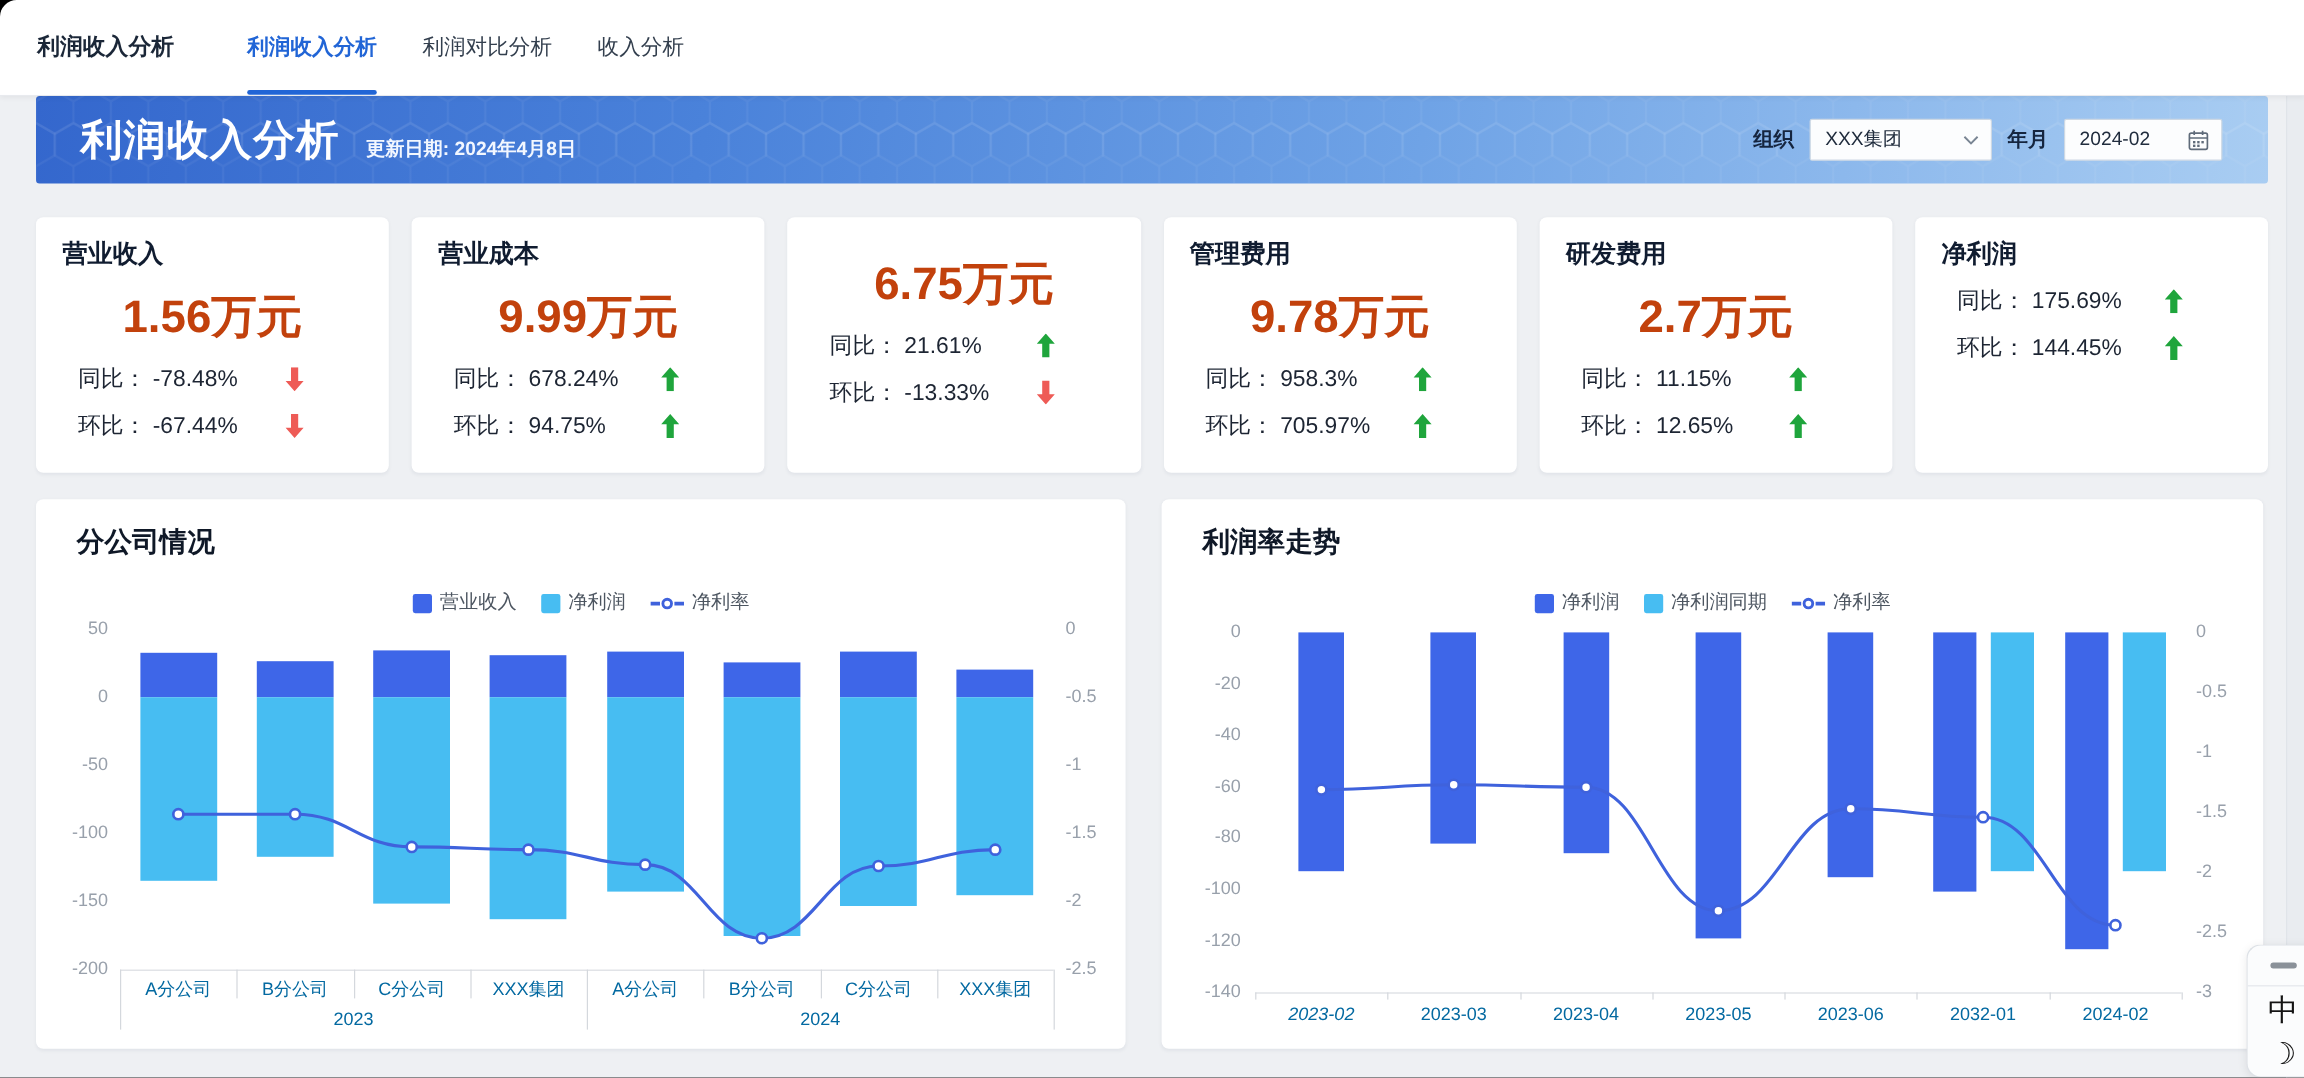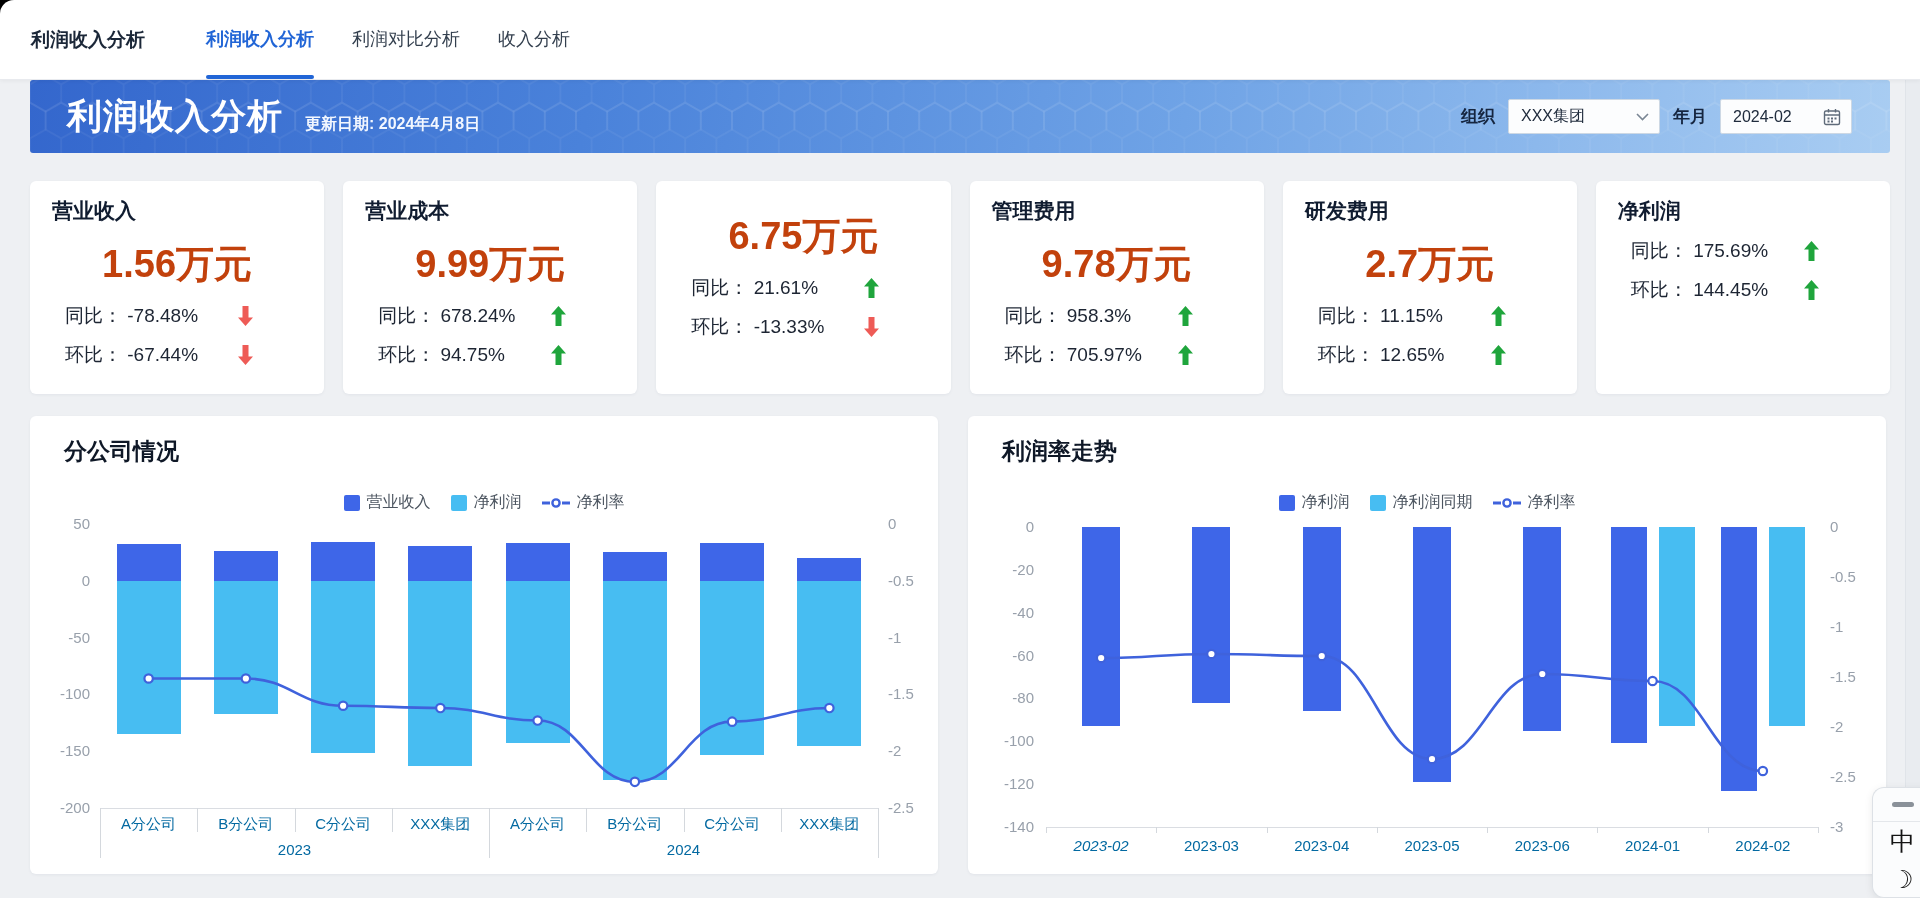--- a/index.html
+++ b/index.html
@@ -353,21 +353,21 @@
           <div class="tick-label right" style="left: 862px; top: 252px;">-1.5</div>
           <div class="tick-label right" style="left: 862px; top: 302px;">-2</div>
           <div class="tick-label right" style="left: 862px; top: 352px;">-2.5</div>
           <div class="tick-label right" style="left: 862px; top: 402px;">-3</div>
           <div class="axis-line" style="left: 78px; top: 411px; width: 772px;"></div>
           <div class="cat-label" style="left: 78px; top: 421px; width: 110.286px; font-style: italic;">2023-02</div>
           <div class="cat-label" style="left: 188.286px; top: 421px; width: 110.286px;">2023-03</div>
           <div class="cat-label" style="left: 298.571px; top: 421px; width: 110.286px;">2023-04</div>
           <div class="cat-label" style="left: 408.857px; top: 421px; width: 110.286px;">2023-05</div>
           <div class="cat-label" style="left: 519.143px; top: 421px; width: 110.286px;">2023-06</div>
-          <div class="cat-label" style="left: 629.429px; top: 421px; width: 110.286px;">2024-01</div>
+          <div class="cat-label" style="left: 629.429px; top: 421px; width: 110.286px;">2032-01</div>
           <div class="cat-label" style="left: 739.714px; top: 421px; width: 110.286px;">2024-02</div>
           <div class="axis-tick" style="left: 78px; top: 411px; height: 6px;"></div>
           <div class="axis-tick" style="left: 188.286px; top: 411px; height: 6px;"></div>
           <div class="axis-tick" style="left: 298.571px; top: 411px; height: 6px;"></div>
           <div class="axis-tick" style="left: 408.857px; top: 411px; height: 6px;"></div>
           <div class="axis-tick" style="left: 519.143px; top: 411px; height: 6px;"></div>
           <div class="axis-tick" style="left: 629.429px; top: 411px; height: 6px;"></div>
           <div class="axis-tick" style="left: 739.714px; top: 411px; height: 6px;"></div>
           <div class="axis-tick" style="left: 850px; top: 411px; height: 6px;"></div>
           <div class="bar" style="left: 114.143px; top: 111px; width: 38px; height: 199.286px; background: rgb(62, 102, 232);"></div>

